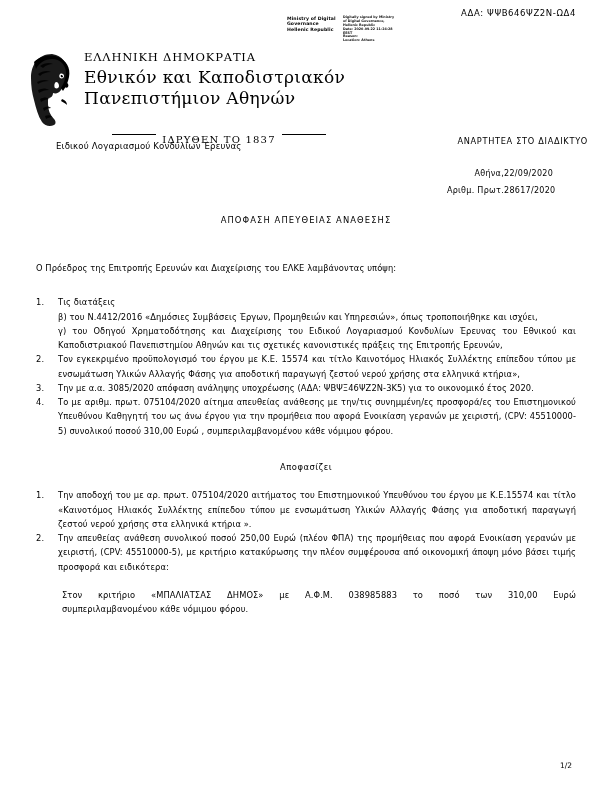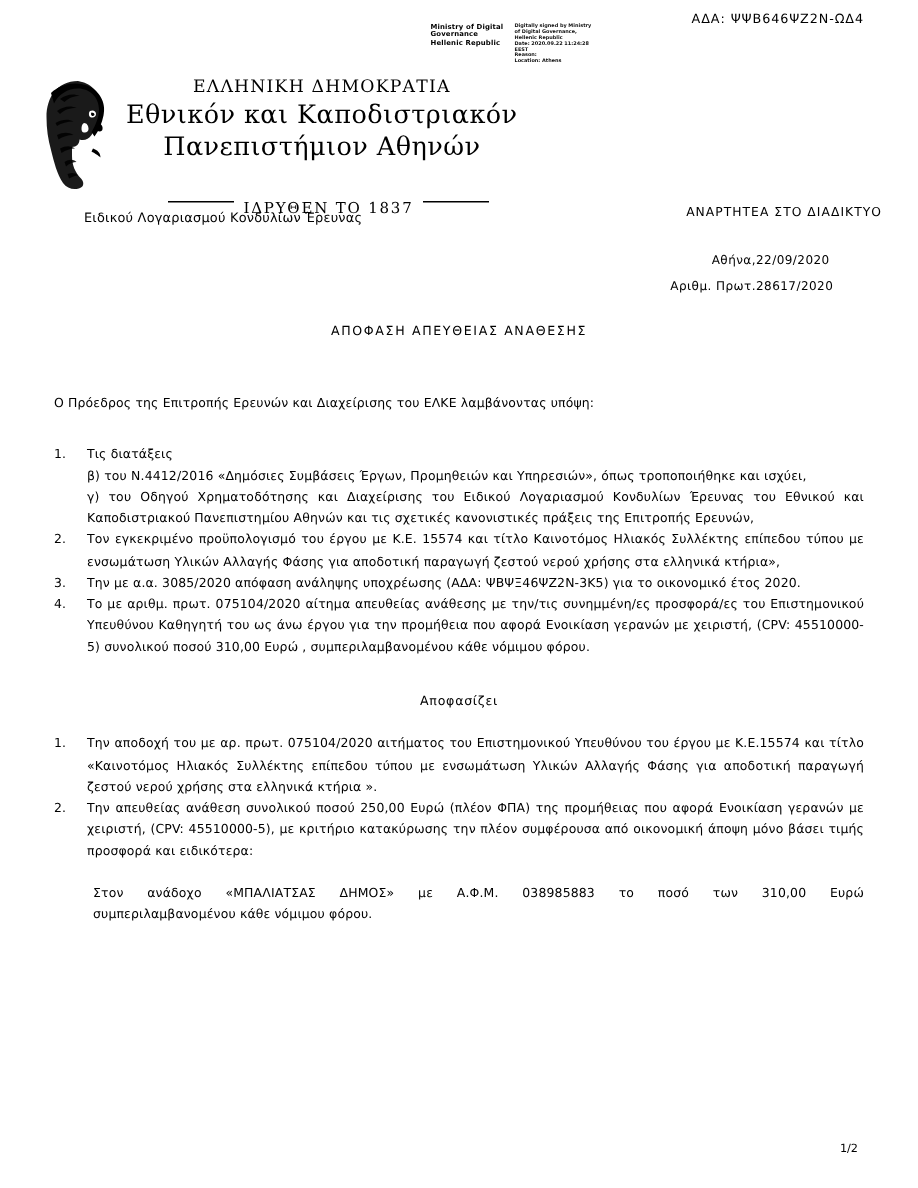--- a/index.html
+++ b/index.html
@@ -56,21 +56,21 @@
   }
   .sig-stamp .sig-right div { white-space: nowrap; }
 
   
   .letterhead {
     position: absolute;
     top: 48px;
     left: 26px;
     width: 340px;
   }
-  .lh-row { display: flex; align-items: flex-start; text-align: center; }
+  .lh-row { display: flex; align-items: flex-start; }
   .emblem {
     width: 52px;
     height: 76px;
     flex: 0 0 52px;
     margin-top: 4px;
   }
   .lh-text { padding-left: 6px; padding-top: 2px; }
   .lh-line1 {
     font-family: "DejaVu Serif", serif;
     font-size: 11.5px;
@@ -321,21 +321,21 @@
       </li>
       <li class="num-item">
         <span class="marker">2.</span>
         <span class="content justify">Την απευθείας ανάθεση συνολικού ποσού 250,00 Ευρώ (πλέον ΦΠΑ) της προμήθειας που αφορά Ενοικίαση γερανών με χειριστή, (CPV: 45510000-5), με κριτήριο κατακύρωσης την πλέον συμφέρουσα από οικονομική άποψη μόνο βάσει τιμής προσφορά και ειδικότερα:</span>
       </li>
     </ul>
 
     <div class="award-para">
       <div class="spread">
         <span>Στον</span>
-        <span>ανάδοχο</span>
+        <span>κριτήριο</span>
         <span>«ΜΠΑΛΙΑΤΣΑΣ</span>
         <span>ΔΗΜΟΣ»</span>
         <span>με</span>
         <span>Α.Φ.Μ.</span>
         <span>038985883</span>
         <span>το</span>
         <span>ποσό</span>
         <span>των</span>
         <span>310,00</span>
         <span>Ευρώ</span>

